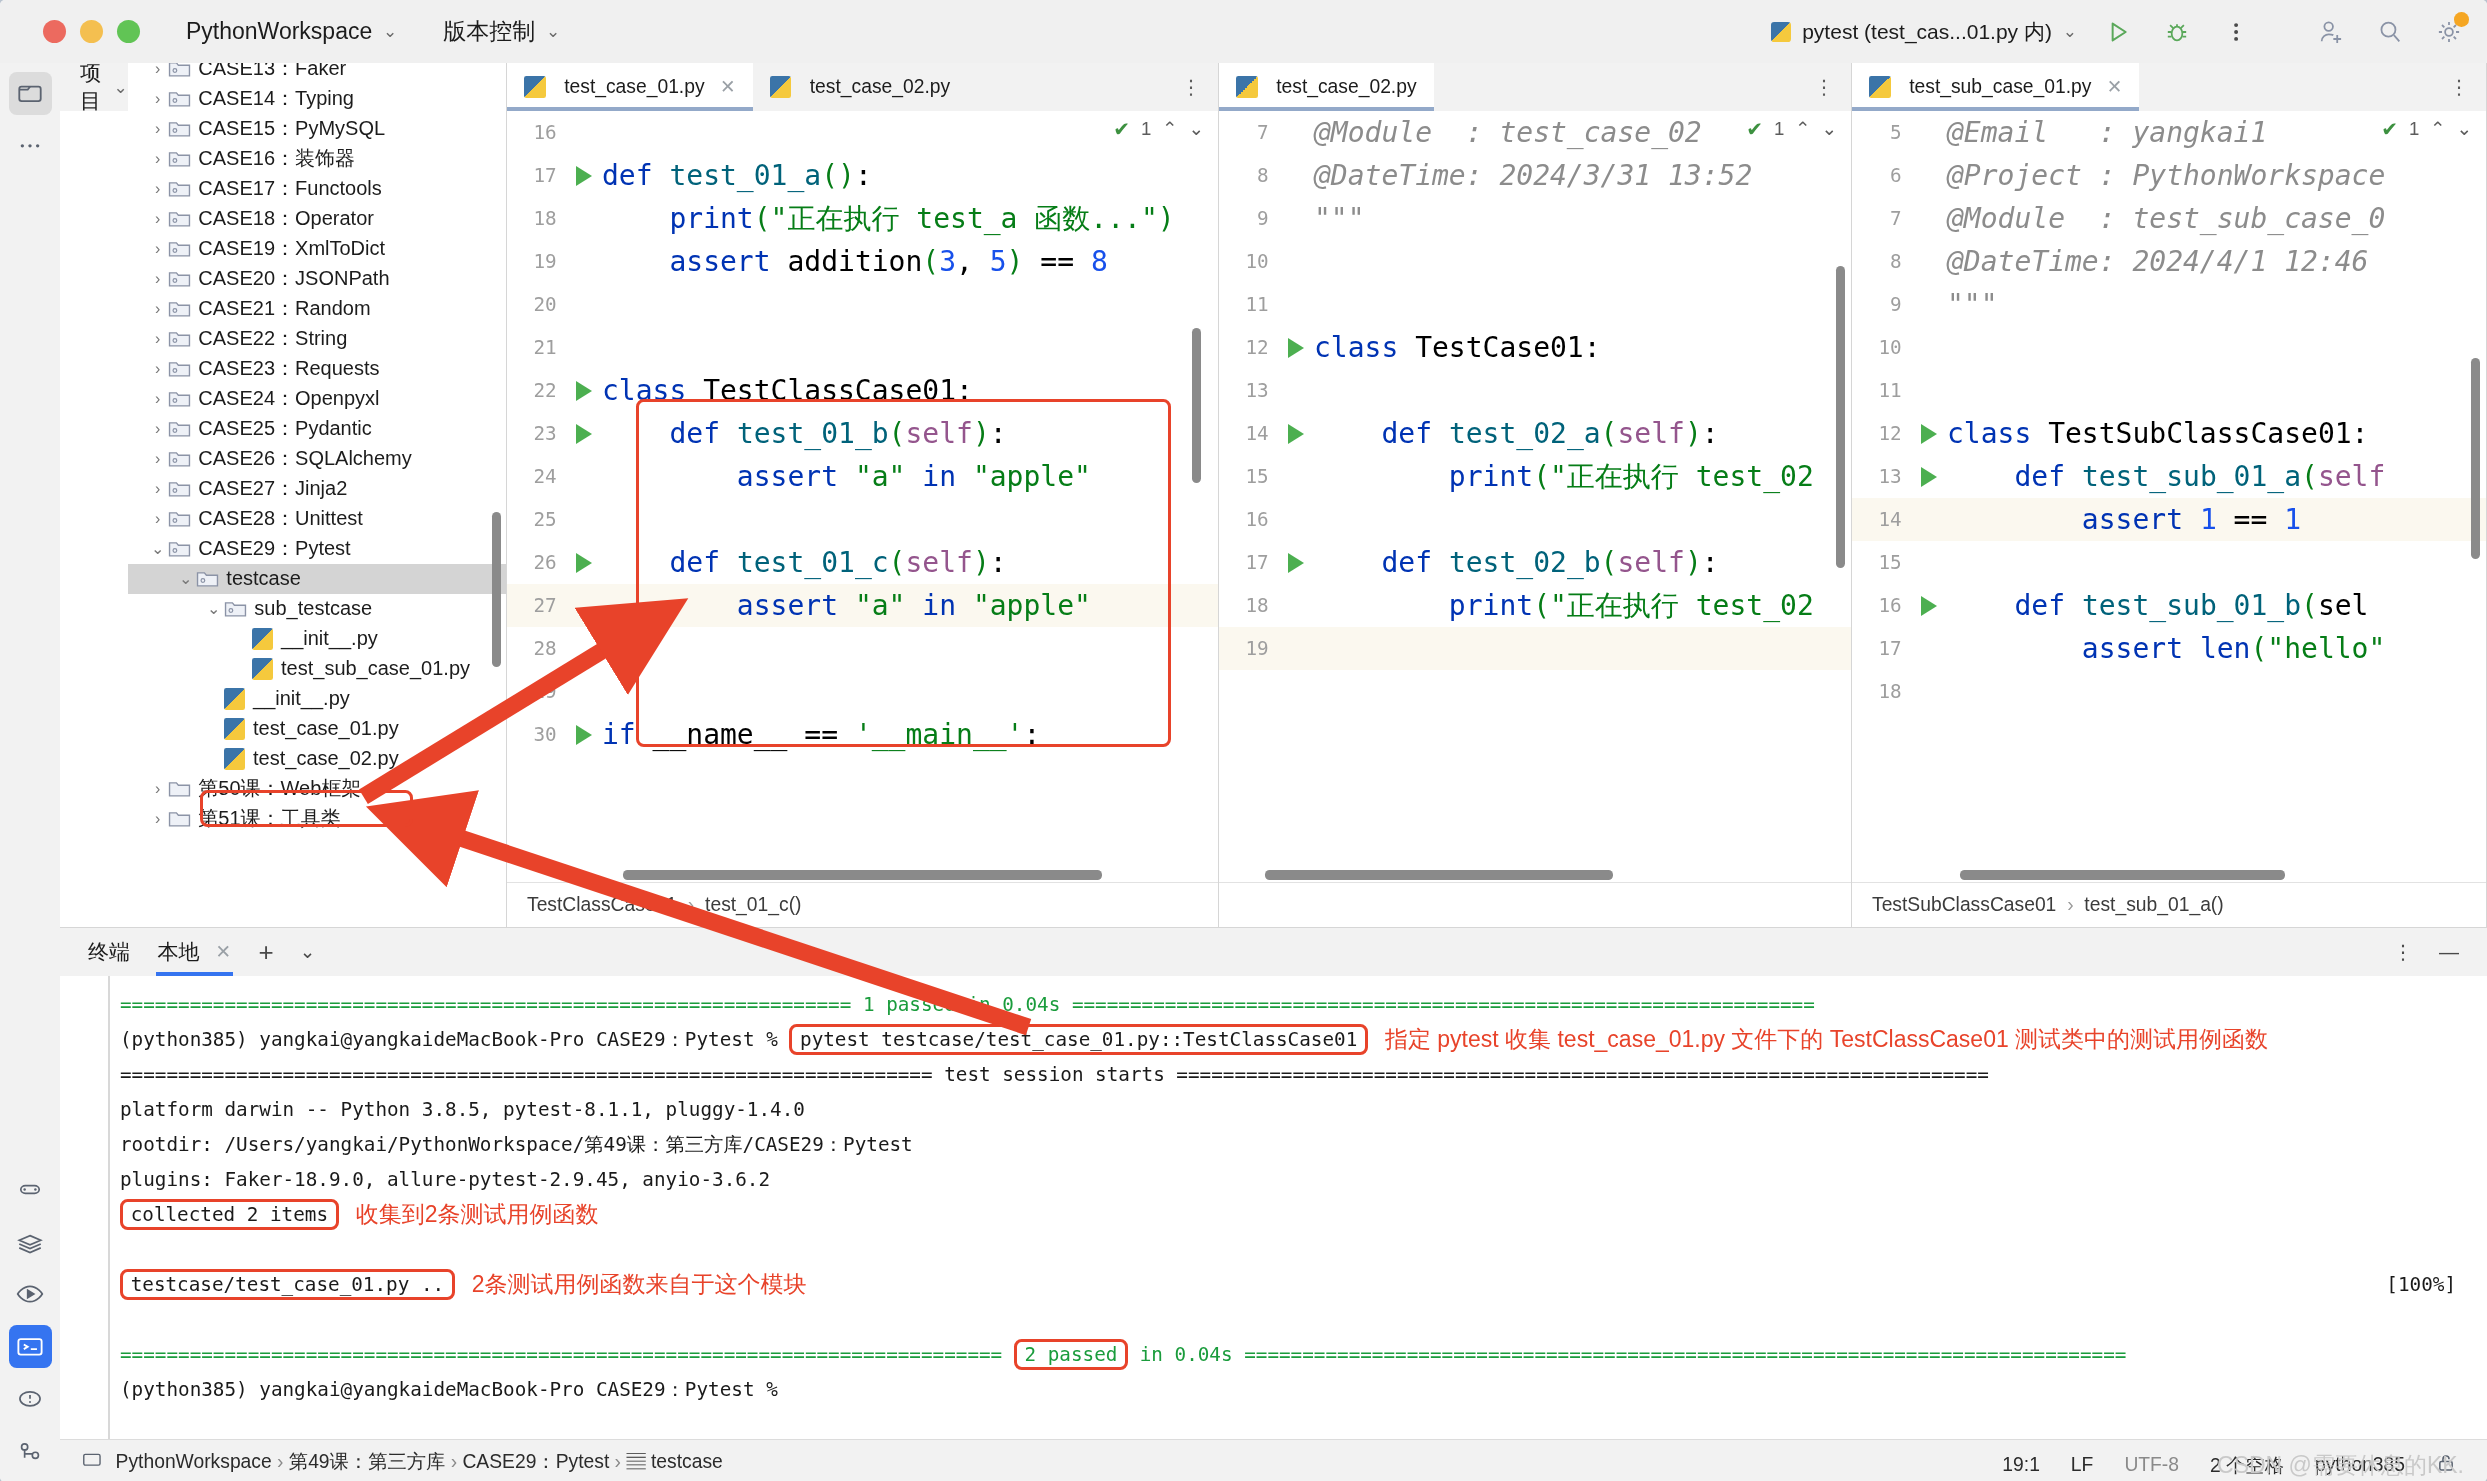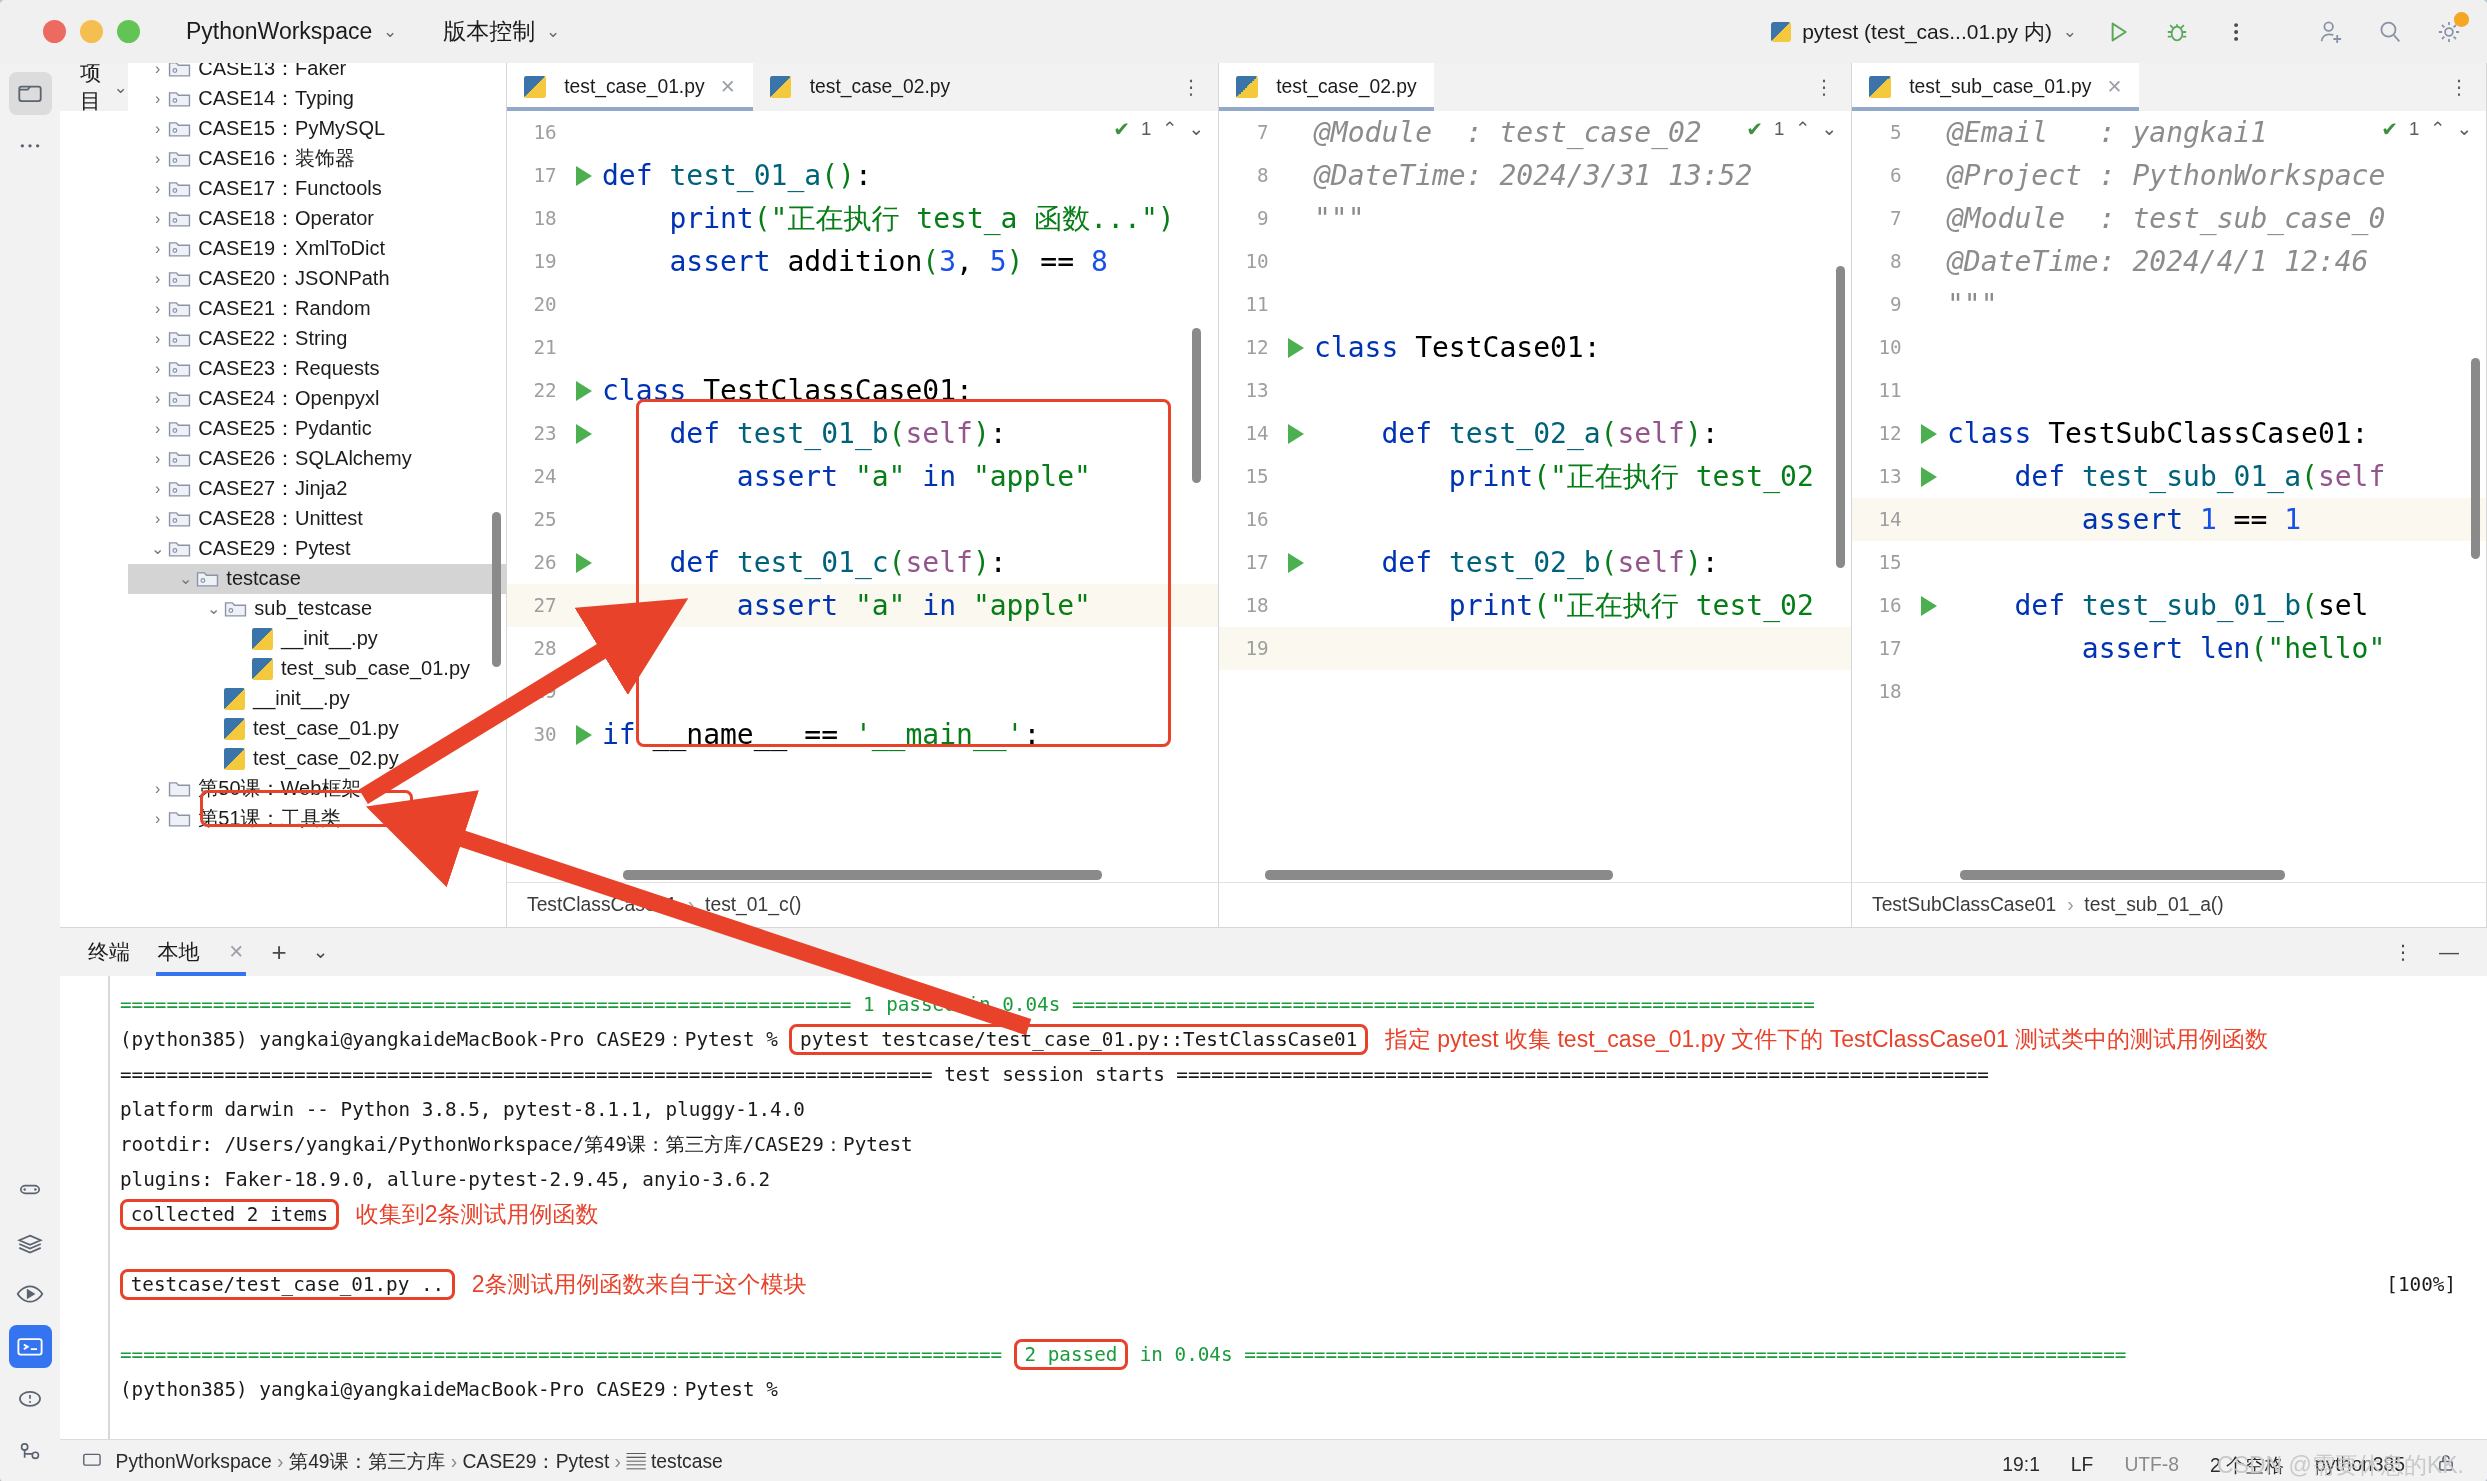--- a/index.html
+++ b/index.html
@@ -98,21 +98,21 @@
   .breadcrumb { height:45px; flex:0 0 45px; background:#fff; border-top:0.8px solid #e2e2e2;
                 display:flex; align-items:center; padding-left:20px; gap:10.8px;
                 font-size:19.3px; color:#3c3c3c; font-family:"Liberation Sans",sans-serif; }
   .bsep { color:#9a9a9a; }
 
   
   .term { flex:1; display:flex; flex-direction:column; background:#fff; min-height:0; }
   .term-head { height:48px; flex:0 0 48px; background:#f2f2f2; display:flex; align-items:center;
                padding-left:28px; gap:26px; position:relative; }
   .term-title { font-size:21px; color:#1c1c1c; }
-  .term-tab { font-size:21px; color:#1c1c1c; display:flex; align-items:center; gap:29px; position:relative;
+  .term-tab { font-size:21px; color:#1c1c1c; display:flex; align-items:center; gap:16px; position:relative;
               height:48px; padding:0 1.5px; }
   .term-tab::after { content:""; position:absolute; left:0; right:0; bottom:0; height:3.9px; background:#3574f0; }
   .term-tab .x { color:#9aa0a6; font-size:18.6px; }
   .term-plus { font-size:26px; color:#4a4a4a; }
   .term-chev { font-size:18.6px; color:#4a4a4a; }
   .term-right { position:absolute; right:28px; display:flex; gap:26px; align-items:center; color:#4a4a4a; font-size:20px; }
 
   .term-body { flex:1; position:relative; overflow:hidden; padding:10.8px 0 0 60px;
                font-family:"DejaVu Sans Mono","Liberation Mono",monospace; font-size:19.3px; color:#1a1a1a; }
   .tline { height:35px; white-space:pre; display:flex; align-items:center; }

